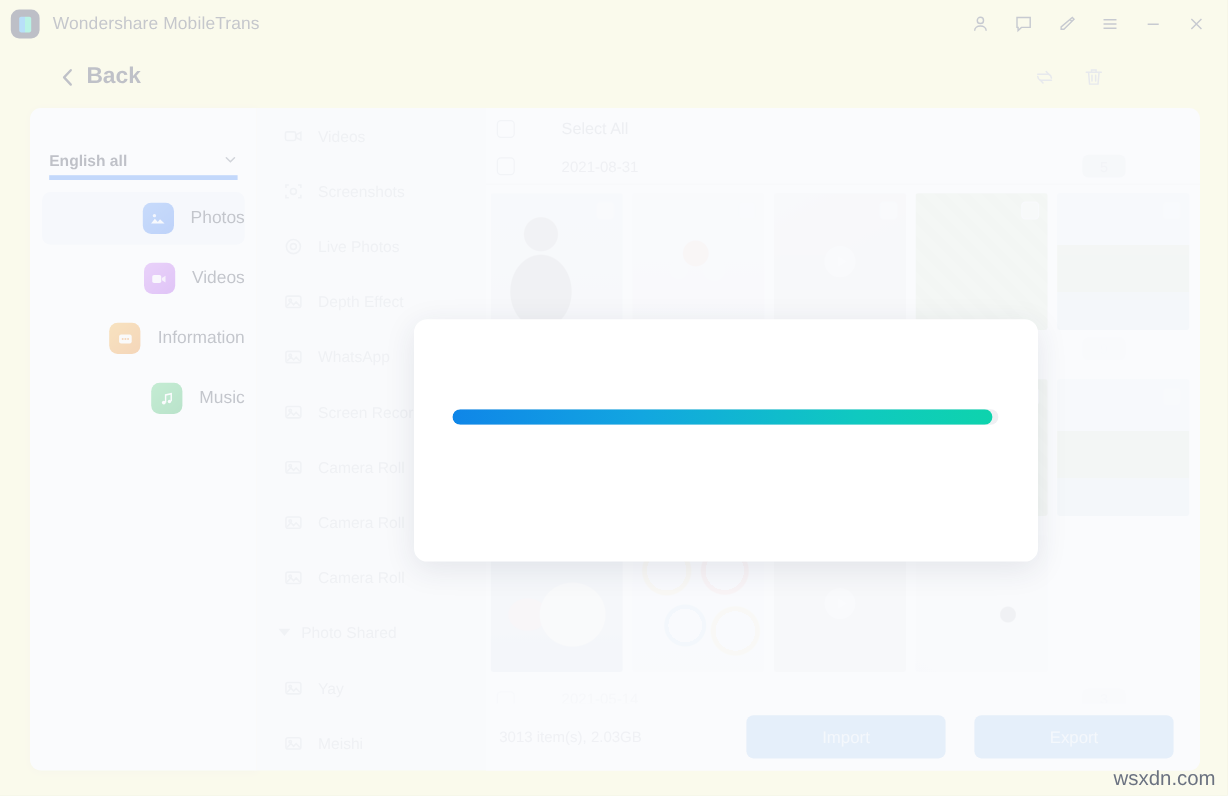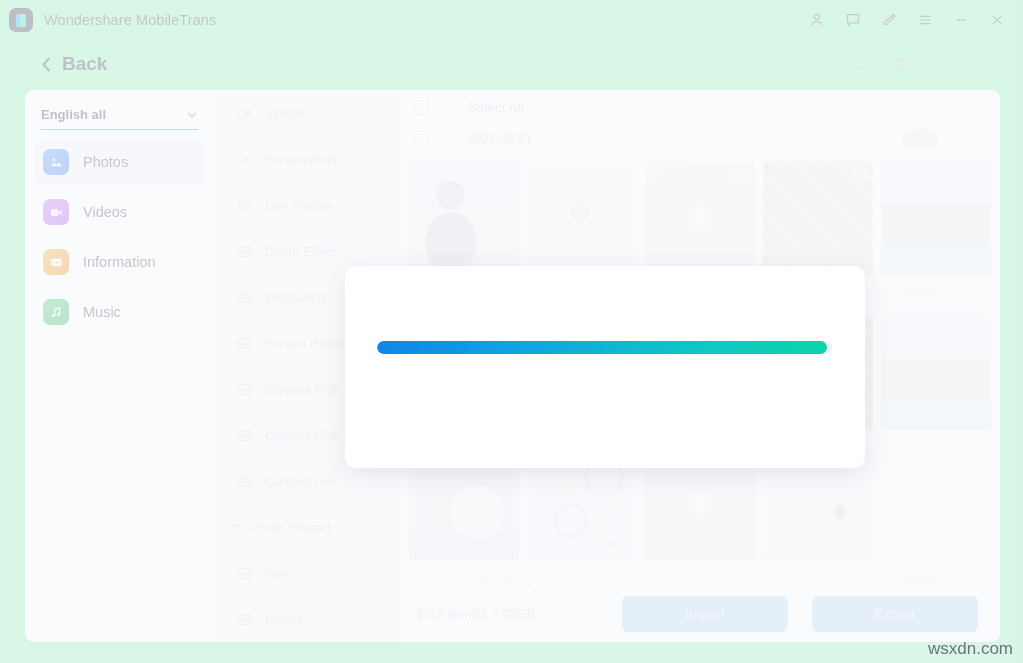--- a/index.html
+++ b/index.html
@@ -5,21 +5,21 @@
   * { box-sizing: border-box; margin: 0; padding: 0; }
   html, body {
     width: 1023px; height: 663px;
     overflow: hidden;
     font-family: "Liberation Sans", sans-serif;
     background: #f2f4f9;
   }
   #app {
     position: relative;
     width: 1023px; height: 663px;
-    background: #86efac;
+    background: #fef9c3;
     overflow: hidden;
   }
 
   
   .titlebar {
     position: absolute; top: 0; left: 0;
     width: 1023px; height: 40px;
     display: flex; align-items: center;
   }
   .logo {
@@ -45,21 +45,21 @@
   }
   .tb-btn {
     width: 36px; height: 34px;
     display: flex; align-items: center; justify-content: center;
     color: #4a5160;
   }
   .tb-btn svg { display: block; }
 
   
   .backrow {
-    position: absolute; top: 40px; left: 8px;
+    position: absolute; top: 40px; left: 18px;
     width: 947px; height: 48px;
     display: flex; align-items: center;
   }
   .back-btn {
     display: flex; align-items: center; gap: 9px;
     margin-left: 32px;
     color: #2b3040;
   }
   .back-label { font-size: 19px; font-weight: bold; color: #2b3040; }
   .content-tools {
@@ -71,33 +71,34 @@
   
   .sidebar {
     position: absolute; left: 25px; top: 90px;
     width: 189px; height: 552px;
     background: #ffffff;
     border-radius: 9px 0 0 9px;
     box-shadow: 0 1px 5px rgba(30,40,70,.05);
     overflow: hidden;
   }
   .lang-sel {
-    margin: 10px 16px 0 16px;
+    margin: 30px 16px 0 16px;
     height: 30px;
     display: flex; align-items: center; justify-content: space-between;
-    border-bottom: 1px solid #3b82f6;
+    border-bottom: 4px solid #3b82f6;
   }
   .lang-label { font-size: 13px; font-weight: bold; color: #2b3040; }
   .chev { color: #6d7483; }
   .nav { margin-top: 10px; }
   .nav-item {
     display: flex; align-items: center;
     height: 44px; margin: 6px 10px;
     border-radius: 7px;
     padding-left: 8px;
+    justify-content: flex-end;
   }
   .nav-item.active { background: #f1f4fa; }
   .nav-ico {
     width: 26px; height: 26px; border-radius: 7px;
     flex: 0 0 auto;
     display: flex; align-items: center; justify-content: center;
     color: #fff;
   }
   .nav-text { margin-left: 14px; font-size: 14.5px; color: #3b4050; }
   .ic-photos { background: linear-gradient(140deg,#4b8df8,#2a6ef0); }

